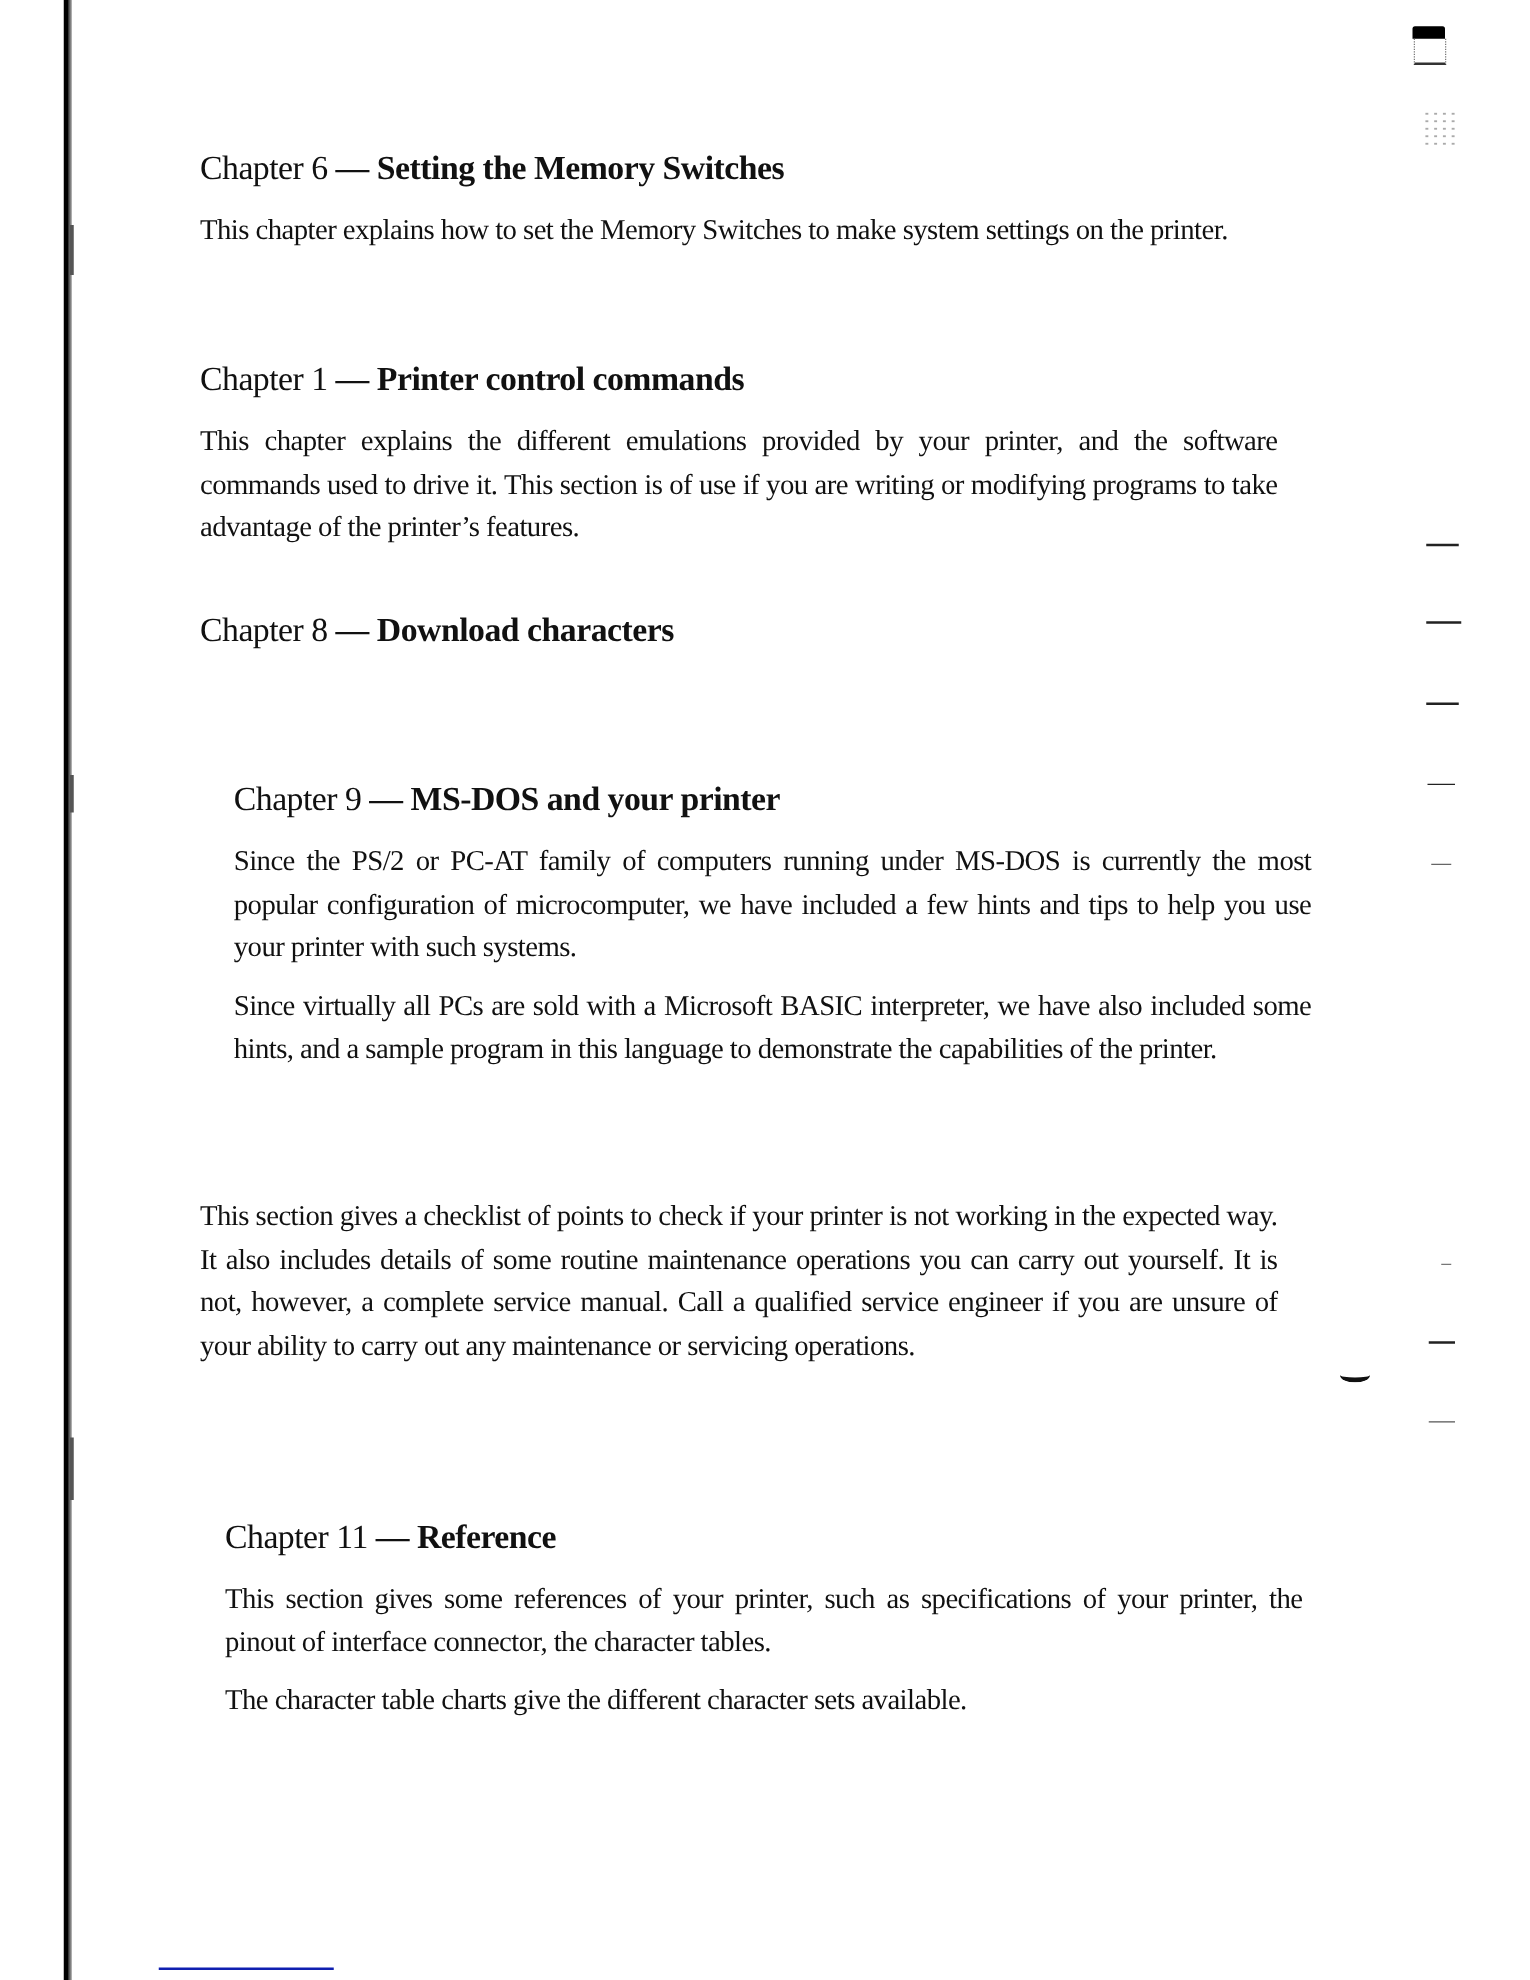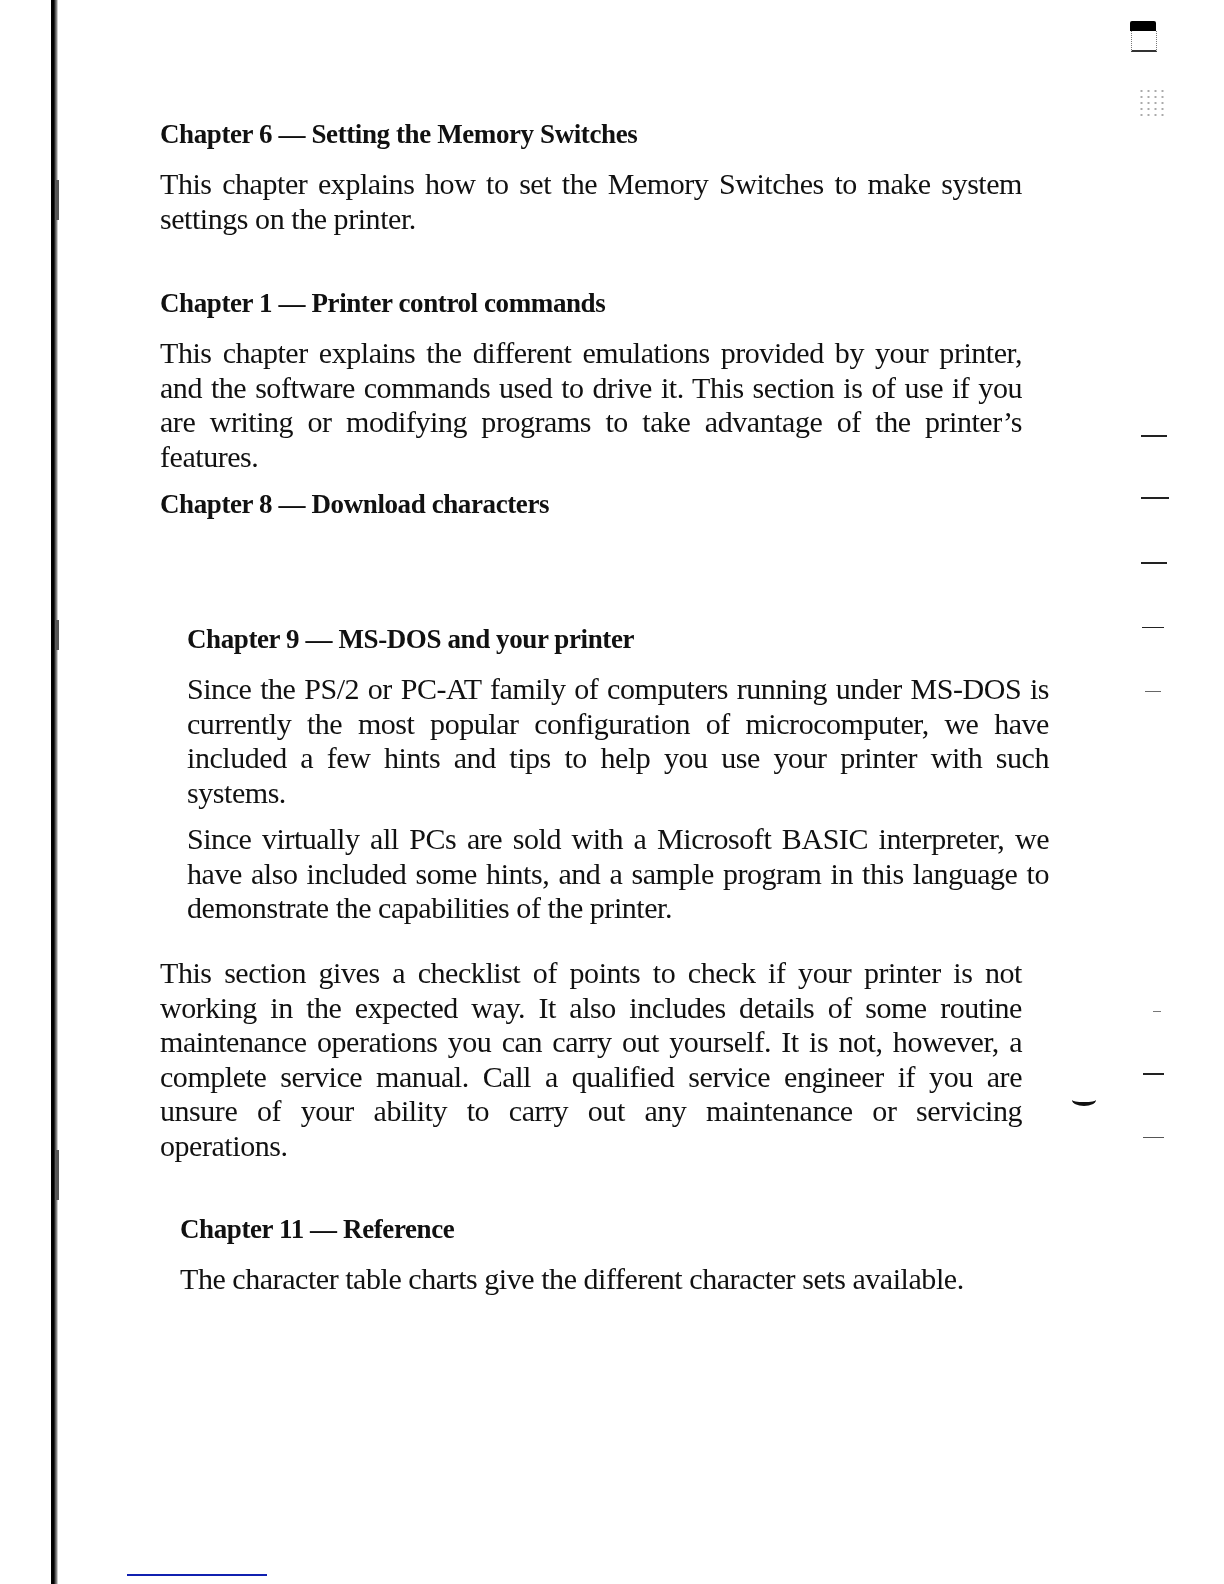--- a/index.html
+++ b/index.html
@@ -6,22 +6,22 @@
   body { width: 1224px; height: 1584px; position: relative; overflow: hidden;
          font-family: "Liberation Serif", "DejaVu Serif", serif; color: #111; }
 
   .binding-edge { position: absolute; left: 51px; top: 0; width: 7px; height: 1584px;
     background: linear-gradient(to right, #000 0, #000 3px, #444 4px, #999 6px, rgba(255,255,255,0) 7px); }
   .binding-speck { position: absolute; left: 56px; width: 3px; background: #555; }
 
   .content { position: absolute; left: 160px; top: 0; width: 862px; }
   .section { position: absolute; left: 0; width: 862px; }
   .heading { font-size: 27px; line-height: 34px; margin: 0; white-space: nowrap; letter-spacing: -0.4px; }
-  .heading .ch { font-weight: bold; text-align: right; }
-  .para { font-size: 30px; line-height: 34.5px; margin: 16px 0 0 0; text-align: justify; letter-spacing: -0.45px; }
+  .heading .ch { font-weight: normal; text-align: right; }
+  .para { font-size: 23px; line-height: 34.5px; margin: 16px 0 0 0; text-align: justify; letter-spacing: -0.45px; }
   .para + .para { margin-top: 12px; }
 
   .margin-mark { position: absolute; height: 2px; background: #222; }
   .corner-tab { position: absolute; left: 1130px; top: 21px; width: 26px; height: 30px; }
   .corner-tab .cap { position: absolute; left: 0; top: 0; width: 26px; height: 10px; background: #000; border-radius: 2px 2px 0 0; }
   .corner-tab .body { position: absolute; left: 1px; top: 10px; width: 24px; height: 19px;
     border-left: 1px dotted #777; border-right: 1px dotted #777; border-bottom: 2px solid #333; }
   .specks { position: absolute; left: 1138px; top: 88px; width: 26px; height: 30px;
     background-image: radial-gradient(#555 1px, transparent 1.3px); background-size: 7px 6px; opacity: 0.5; }
   .arc-mark { position: absolute; left: 1072px; top: 1094px; width: 24px; height: 8px;
@@ -63,20 +63,21 @@
     <p class="para">Since the PS/2 or PC-AT family of computers running under MS-DOS is currently the most popular configuration of microcomputer, we have included a few hints and tips to help you use your printer with such systems.</p>
     <p class="para">Since virtually all PCs are sold with a Microsoft BASIC interpreter, we have also included some hints, and a sample program in this language to demonstrate the capabilities of the printer.</p>
   </section>
 
   <section class="section" style="top:940px;">
     <p class="para">This section gives a checklist of points to check if your printer is not working in the expected way. It also includes details of some routine maintenance operations you can carry out yourself. It is not, however, a complete service manual. Call a qualified service engineer if you are unsure of your ability to carry out any maintenance or servicing operations.</p>
   </section>
 
   <section class="section" style="top:1212px;margin-left:20px;">
     <h2 class="heading"><span class="ch">Chapter 11</span><span> — </span><span>Reference</span></h2>
+    <p class="para">This section gives some references of your printer, such as specifications of your printer, the pinout of interface connector, the character tables.</p>
     <p class="para">The character table charts give the different character sets available.</p>
   </section>
 
 </main>
 
 <div class="margin-mark" style="left:1141px;top:435px;width:26px;"></div>
 <div class="margin-mark" style="left:1141px;top:497px;width:28px;"></div>
 <div class="margin-mark" style="left:1141px;top:562px;width:26px;"></div>
 <div class="margin-mark" style="left:1142px;top:627px;width:22px;height:1px;"></div>
 <div class="margin-mark" style="left:1145px;top:691px;width:16px;height:1px;background:#666;"></div>

